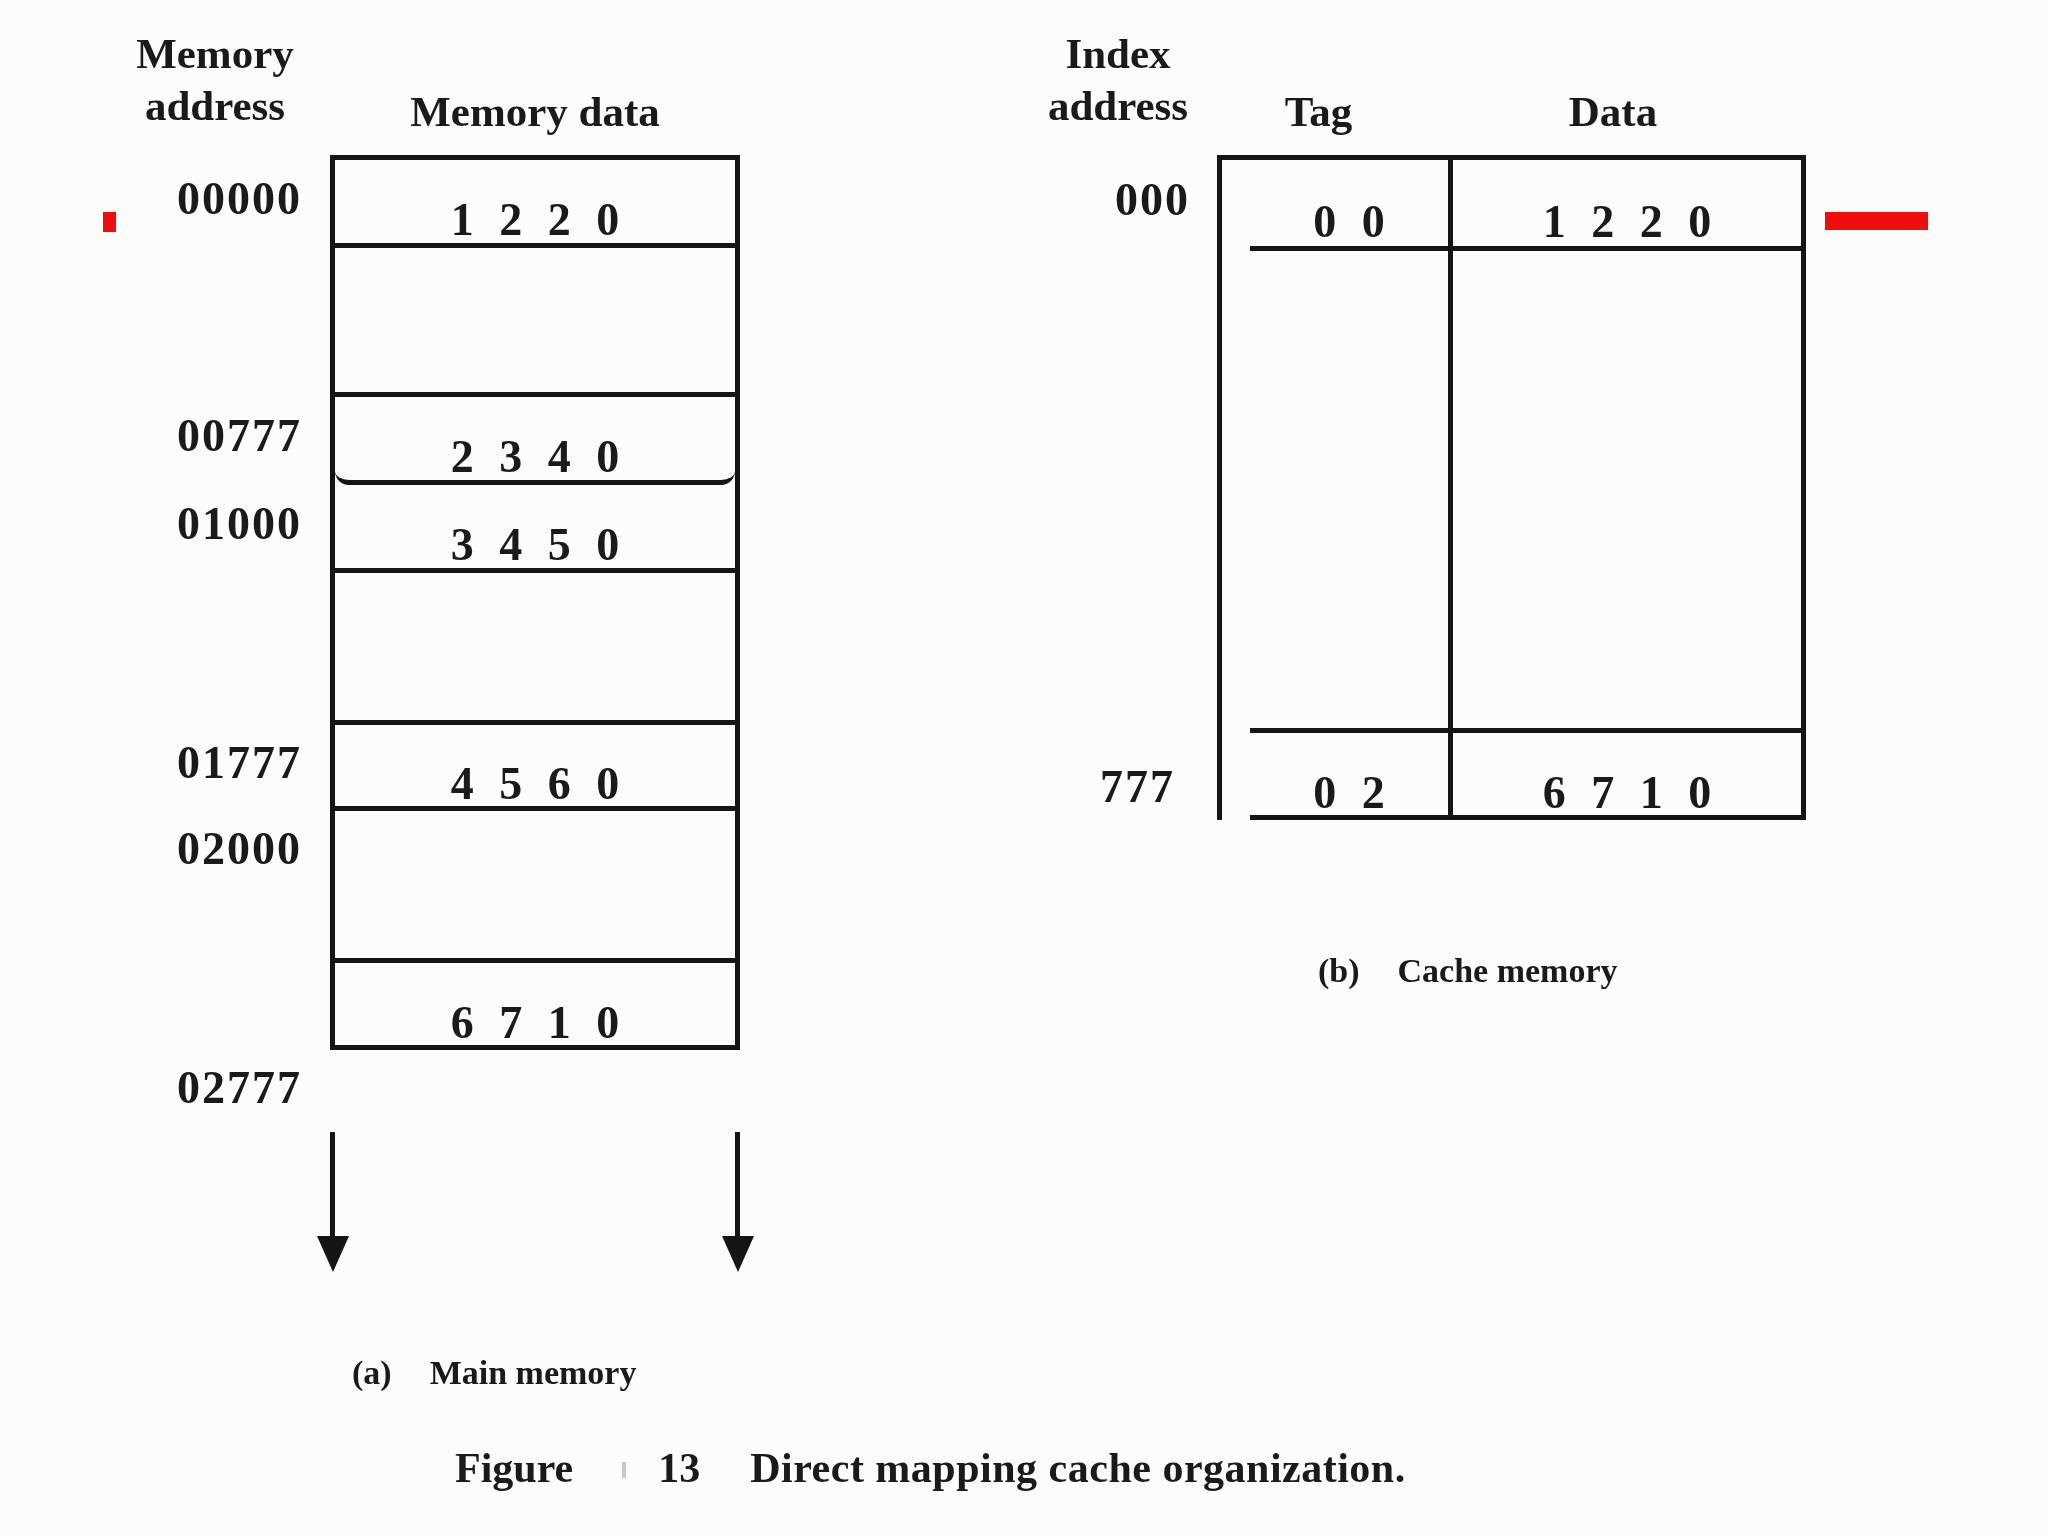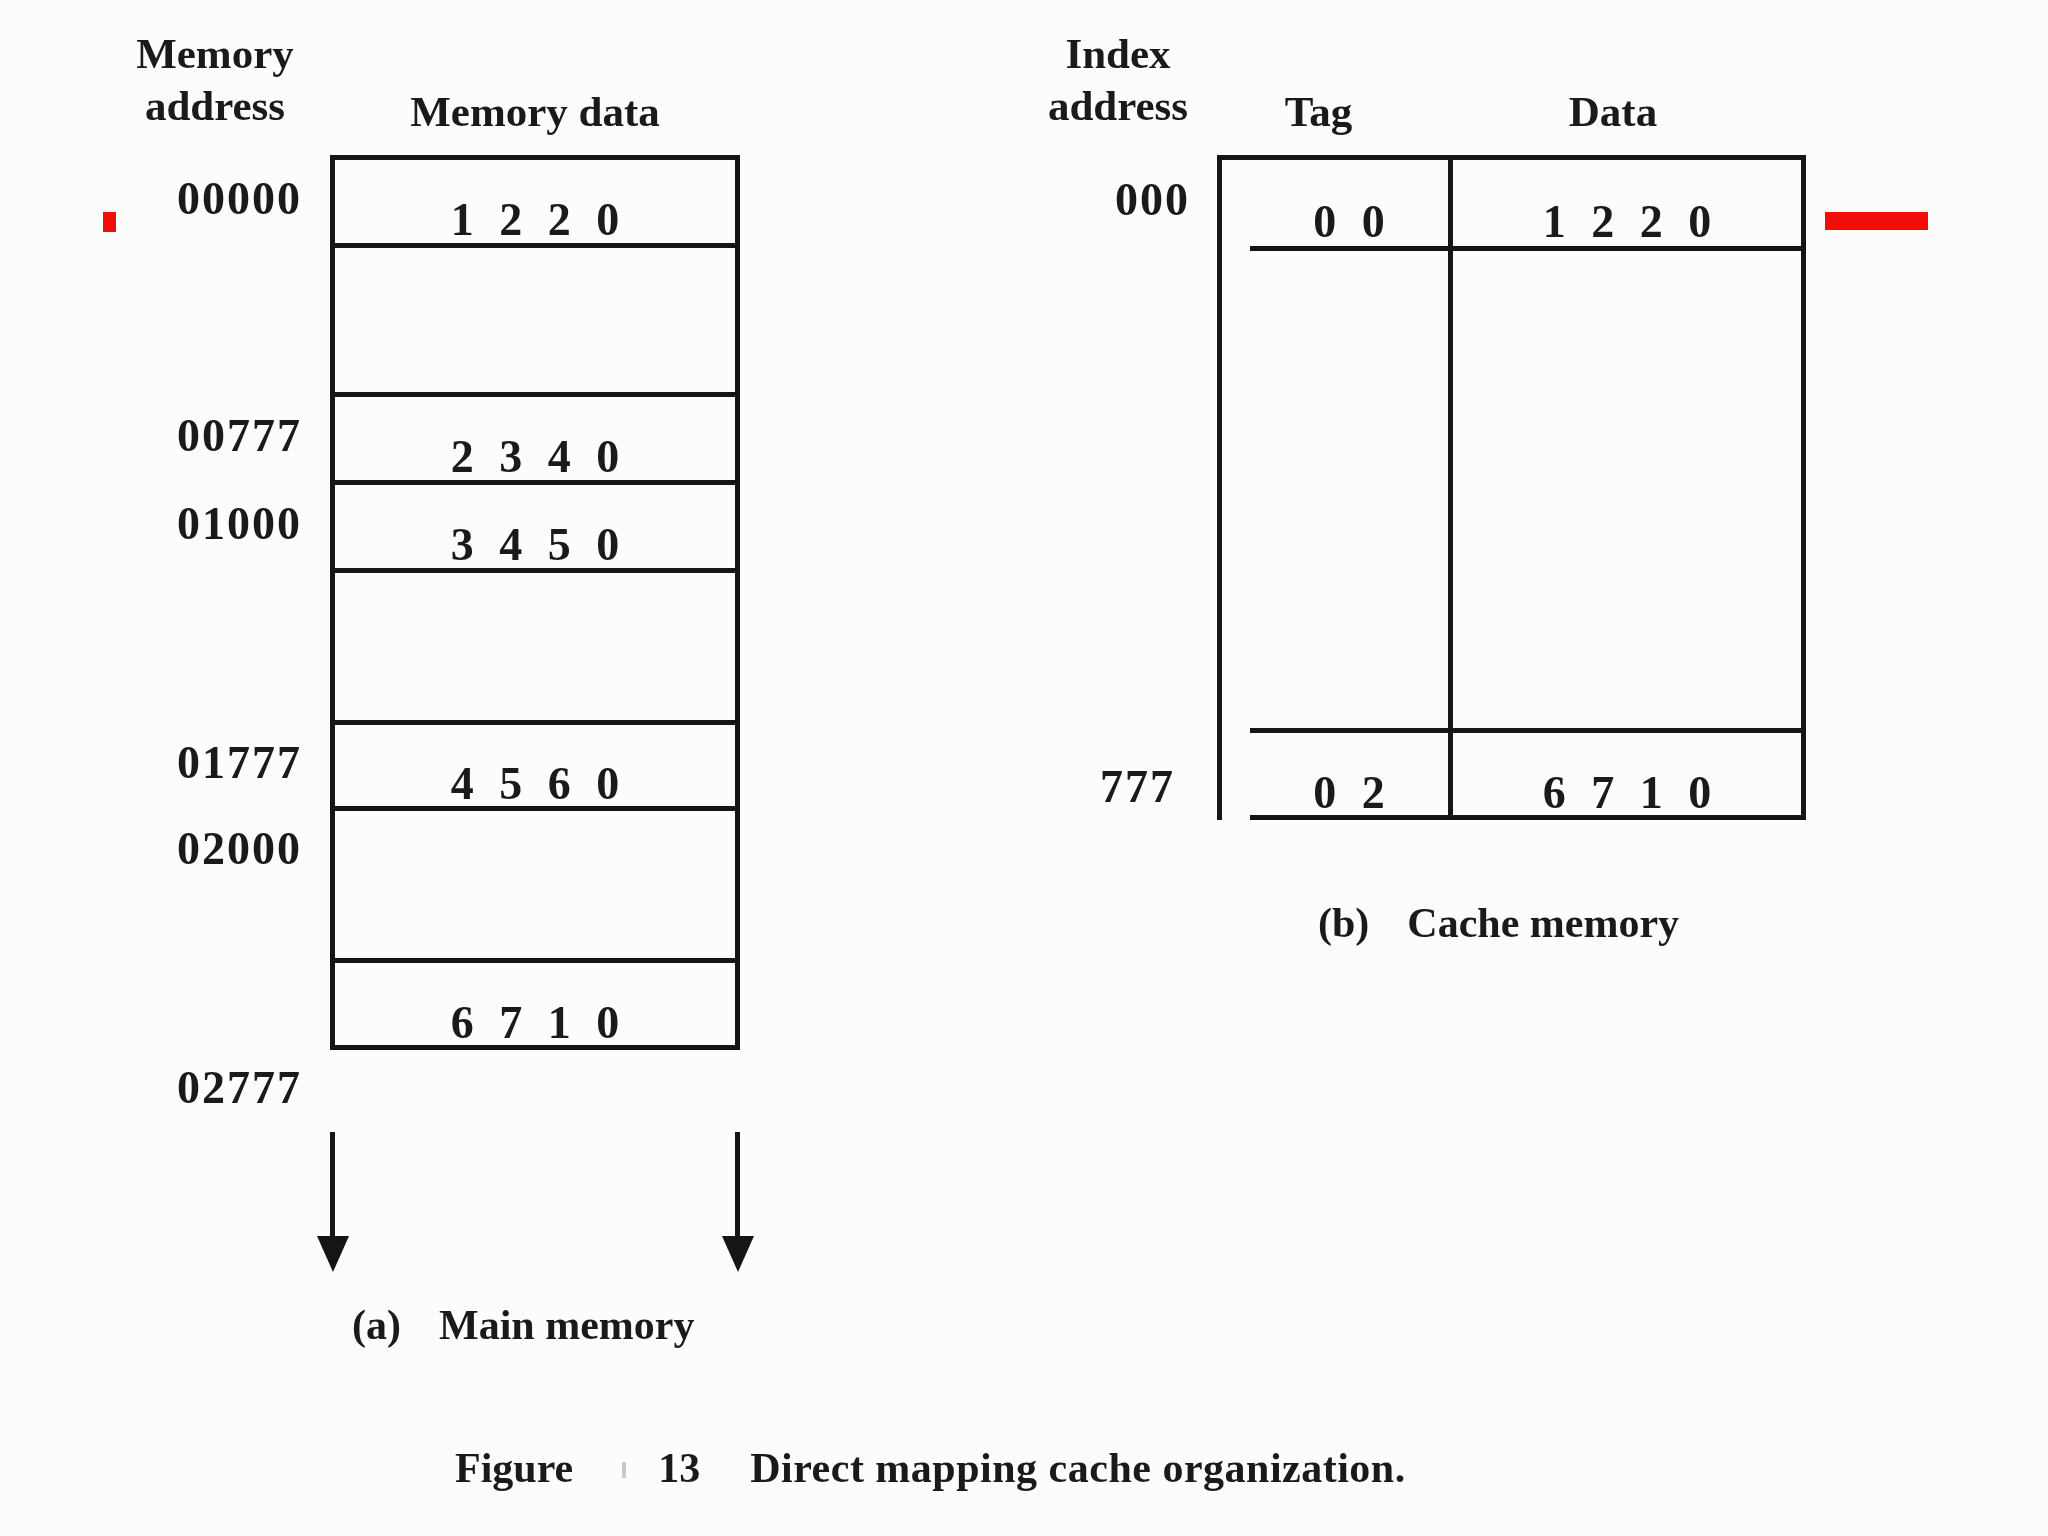--- a/index.html
+++ b/index.html
@@ -48,22 +48,22 @@
   .data-cell{flex:1;display:flex;align-items:center;justify-content:center;}
   
   .vline{position:absolute;width:5px;background:#151515;}
   .arrowhead{
     position:absolute;width:0;height:0;
     border-left:16px solid transparent;border-right:16px solid transparent;
     border-top:36px solid #151515;
   }
   
   .sublabel{
-    position:absolute;font-weight:700;font-size:42px;line-height:50px;
-    color:#1a1a1a;white-space:nowrap;
+    position:absolute;font-weight:700;font-size:34px;line-height:50px;
+    color:#1a1a1a;white-space:nowrap;margin-top:48px;
   }
   .sublabel .gap{display:inline-block;width:38px;}
   .caption{
     position:absolute;left:455px;top:1438px;font-size:42px;line-height:60px;
     color:#1a1a1a;white-space:nowrap;font-weight:700;
   }
   .caption .num{margin-left:85px;}
   .caption .txt{margin-left:50px;letter-spacing:0.5px;}
   .speck{position:absolute;left:622px;top:1462px;width:4px;height:16px;background:#c9c9c9;}
   
@@ -80,21 +80,21 @@
     <div>Memory</div>
     <div>address</div>
   </div>
   <div class="hdr" style="left:330px;top:86px;width:410px;">Memory data</div>
 
   <div class="mm-table">
     <div class="row" style="height:88px;">
         <span class="cell-data">1 2 2 0</span>
       </div>
     <div class="row" style="height:149px;"></div>
-    <div class="row" style="height:88px;">
+    <div class="row" style="height:88px;border-radius:14px;">
         <span class="cell-data">2 3 4 0</span>
       </div>
     <div class="row" style="height:88px;">
         <span class="cell-data">3 4 5 0</span>
       </div>
     <div class="row" style="height:152px;"></div>
     <div class="row" style="height:86px;">
         <span class="cell-data">4 5 6 0</span>
       </div>
     <div class="row" style="height:152px;"></div>

